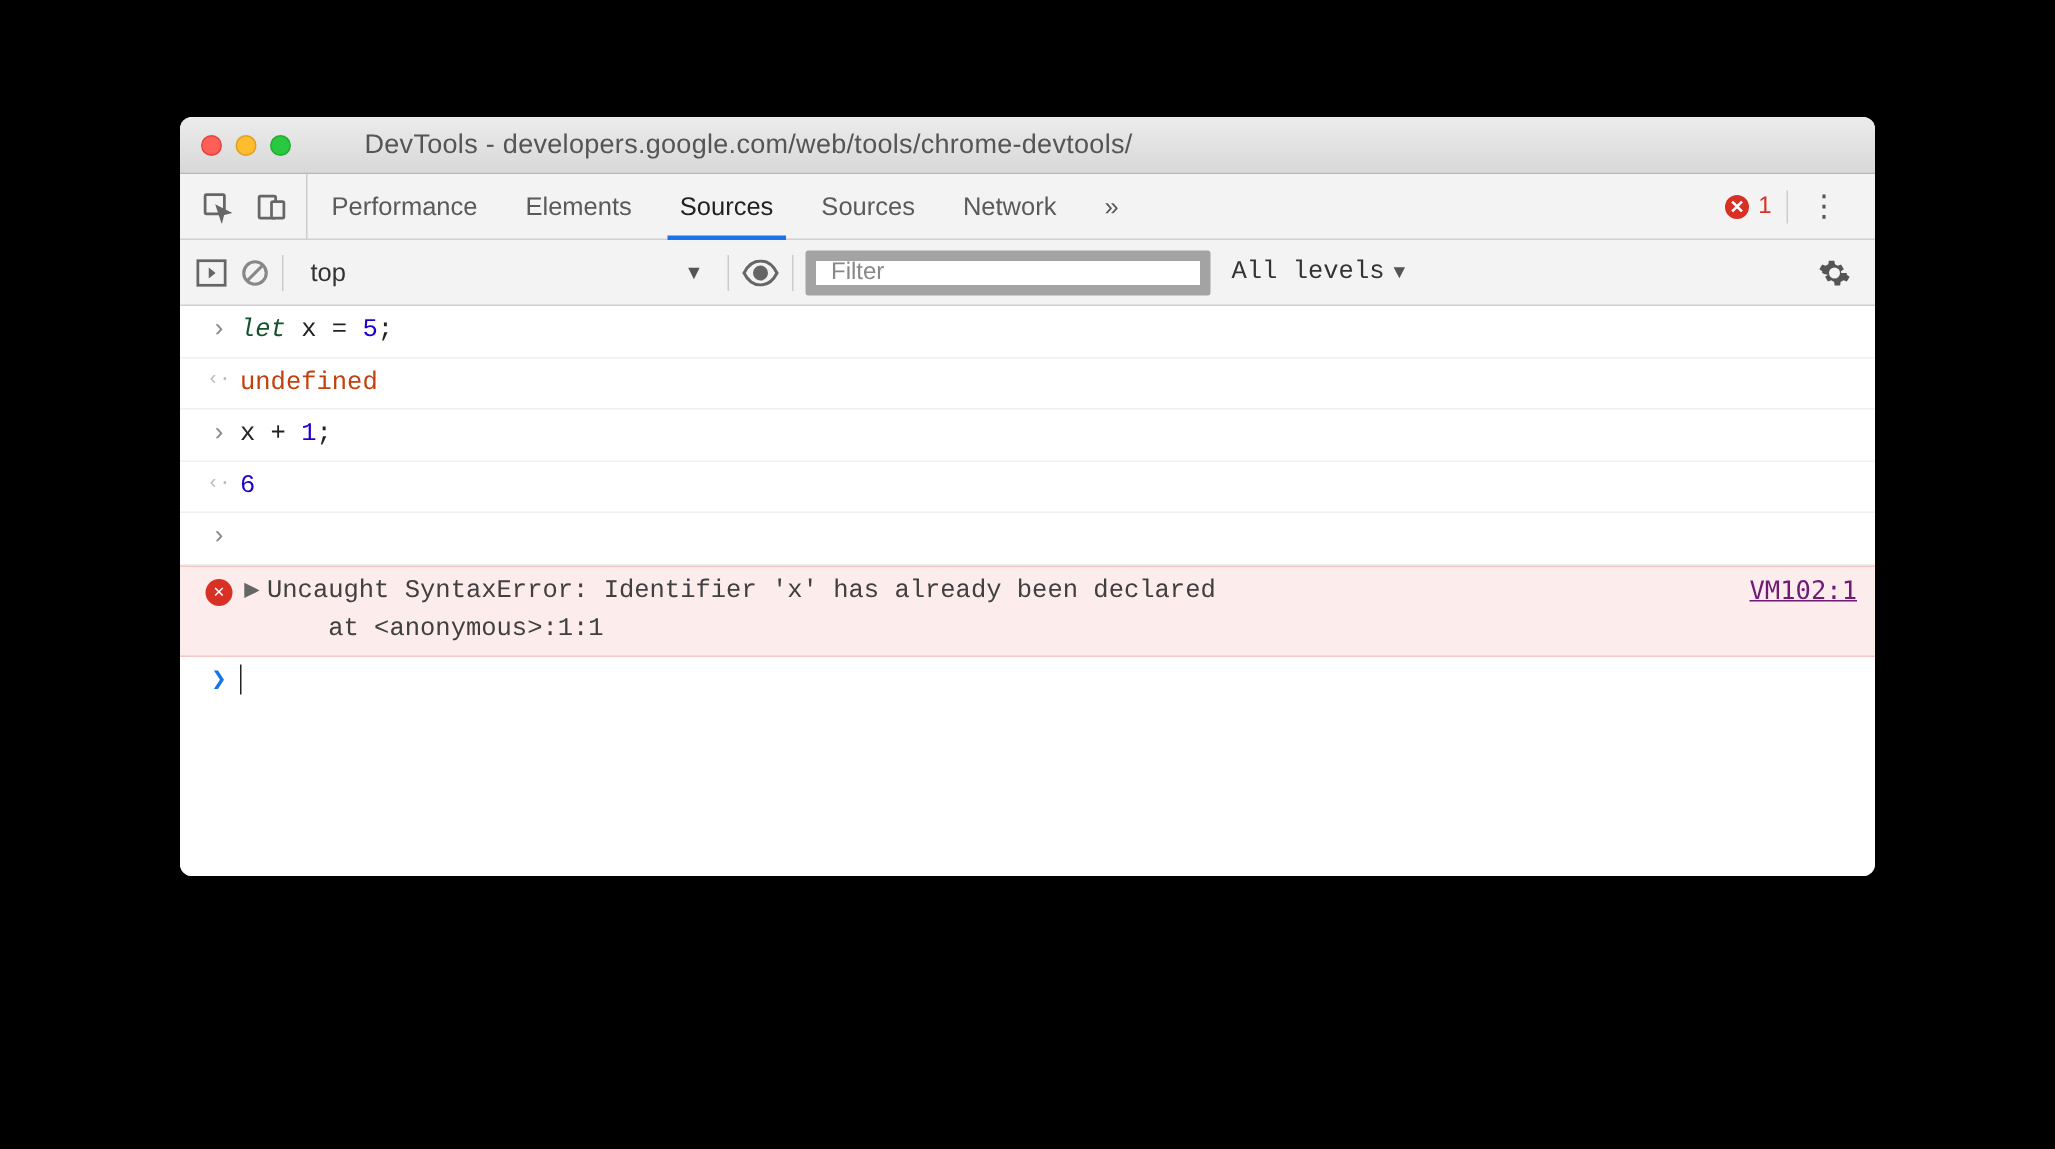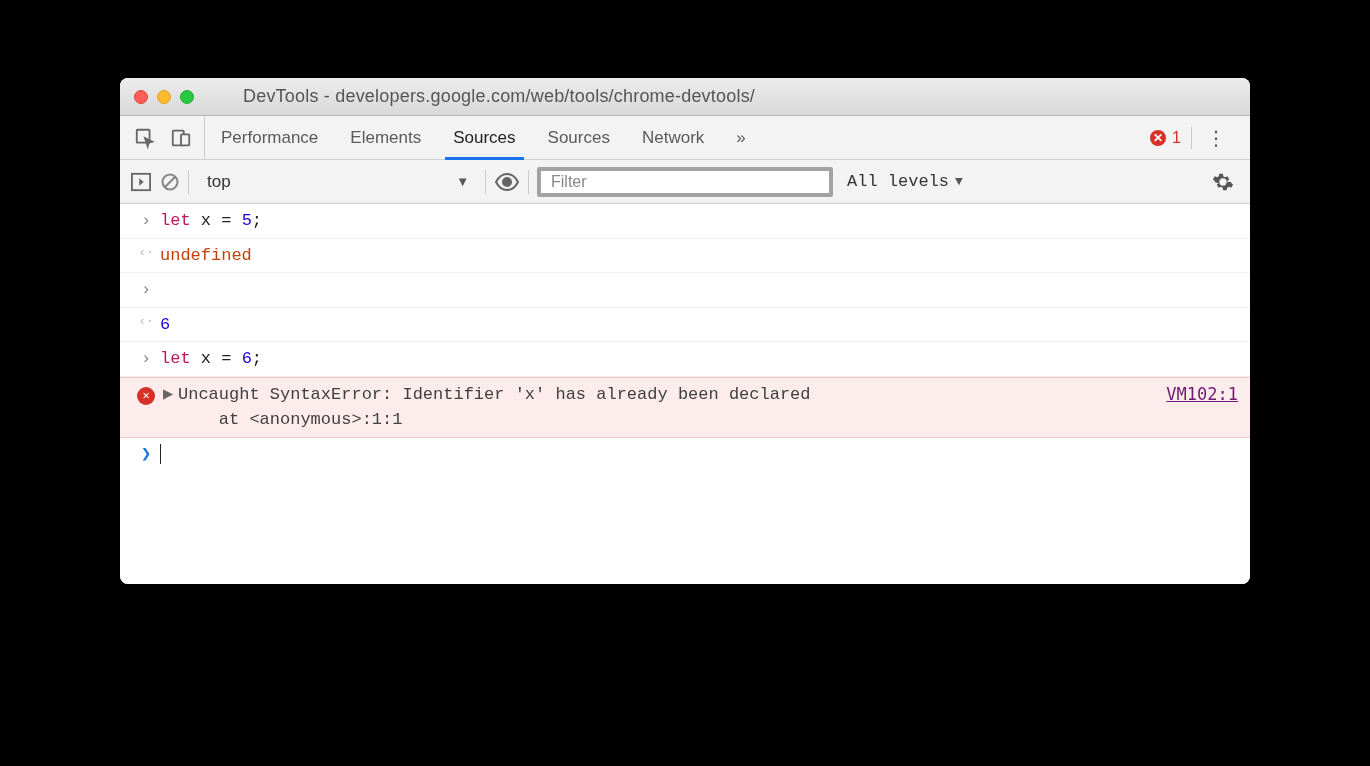--- a/index.html
+++ b/index.html
@@ -99,22 +99,22 @@
     }
     .vsep { width:1px; height:24px; background:#ccc; }
     .context-dd {
       width: 280px; height: 30px;
       display: flex; align-items: center;
       padding: 0 8px 0 10px;
       color: #333;
       justify-content: space-between;
     }
     .filter-input {
-      width: 296px; height: 30px;
-      border: 4px solid #a3a3a3;
+      width: 270px; height: 30px;
+      border: 7px solid #a3a3a3;
       background: #fff;
       padding: 0 10px;
       color: #777;
       font-size: 16px;
       display: flex; align-items: center; border-radius: 2px;
     }
     .levels-dd { display:flex; align-items:center; color:#333; gap:6px; padding:0 6px;font-family:Liberation Mono, monospace;}
     .spacer2 { flex:1; }
     .console {
       font-family: Menlo, Consolas, "Courier New", monospace;
@@ -126,21 +126,21 @@
       border-bottom: 1px solid #f0f0f0;
       line-height: 1.5;
     }
     .gutter {
       width: 28px; flex-shrink: 0; text-align: center;
       color: #8b8b8b; user-select: none;
     }
     .prompt-in { color: #8b8b8b; }
     .prompt-out { color: #bbb; }
     .content { flex: 1; white-space: pre; }
-    .kw { color: #be185d; } 
+    .kw { color: #14532d; font-style: italic; } 
     .num { color: #1c00cf; }
     .plain { color: #222; }
     .undef { color: #c2410c; }
     .row.error {
       background: #fdecec;
       border-top: 1px solid #f6c6c6;
       border-bottom: 1px solid #f6c6c6;
     }
     .err-icon {
       width: 18px; height: 18px; border-radius: 50%;
@@ -245,28 +245,28 @@
         <div class="row">
           <div class="gutter prompt-in">›</div>
           <div class="content"><span class="kw">let</span><span class="plain"> x </span><span class="plain">= </span><span class="num">5</span><span class="plain">;</span></div>
         </div>
         <div class="row">
           <div class="gutter prompt-out" style="font-size: 13px;">‹·</div>
           <div class="content"><span class="undef">undefined</span></div>
         </div>
         <div class="row">
           <div class="gutter prompt-in">›</div>
+          <div class="content"><span class="plain">x + </span><span class="num">1</span><span class="plain">;</span></div>
         </div>
         <div class="row">
           <div class="gutter prompt-out" style="font-size: 13px;">‹·</div>
           <div class="content"><span class="num">6</span></div>
         </div>
         <div class="row">
           <div class="gutter prompt-in">›</div>
-          <div class="content"><span class="kw">let</span><span class="plain"> x </span><span class="plain">= </span><span class="num">6</span><span class="plain">;</span></div>
         </div>
       </div>
     <div class="row error">
       <div class="gutter"><span class="err-icon">✕</span></div>
       <div class="err-expand">▶</div>
       <div class="err-content">Uncaught SyntaxError: Identifier 'x' has already been declared
     at &lt;anonymous&gt;:1:1</div>
       <div class="err-source">VM102:1</div>
     </div>
     <div class="row current" style="border-bottom:none">

